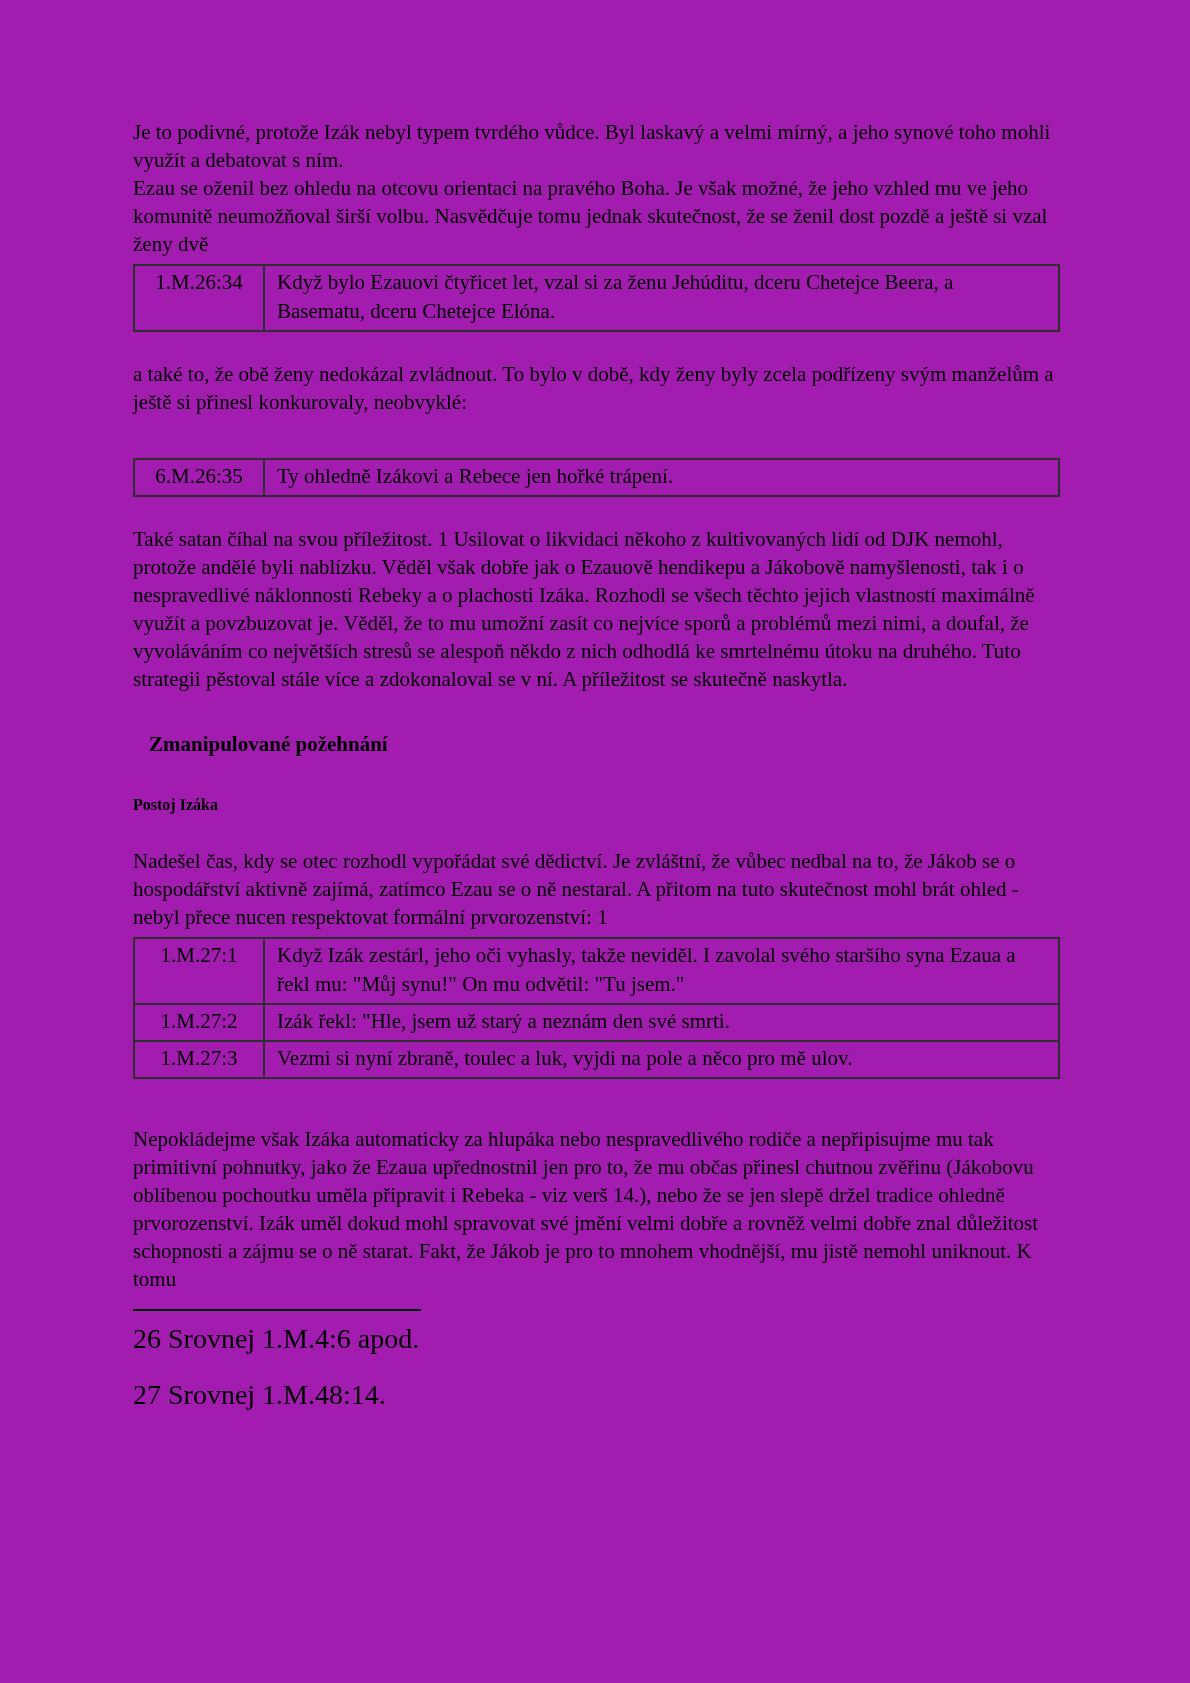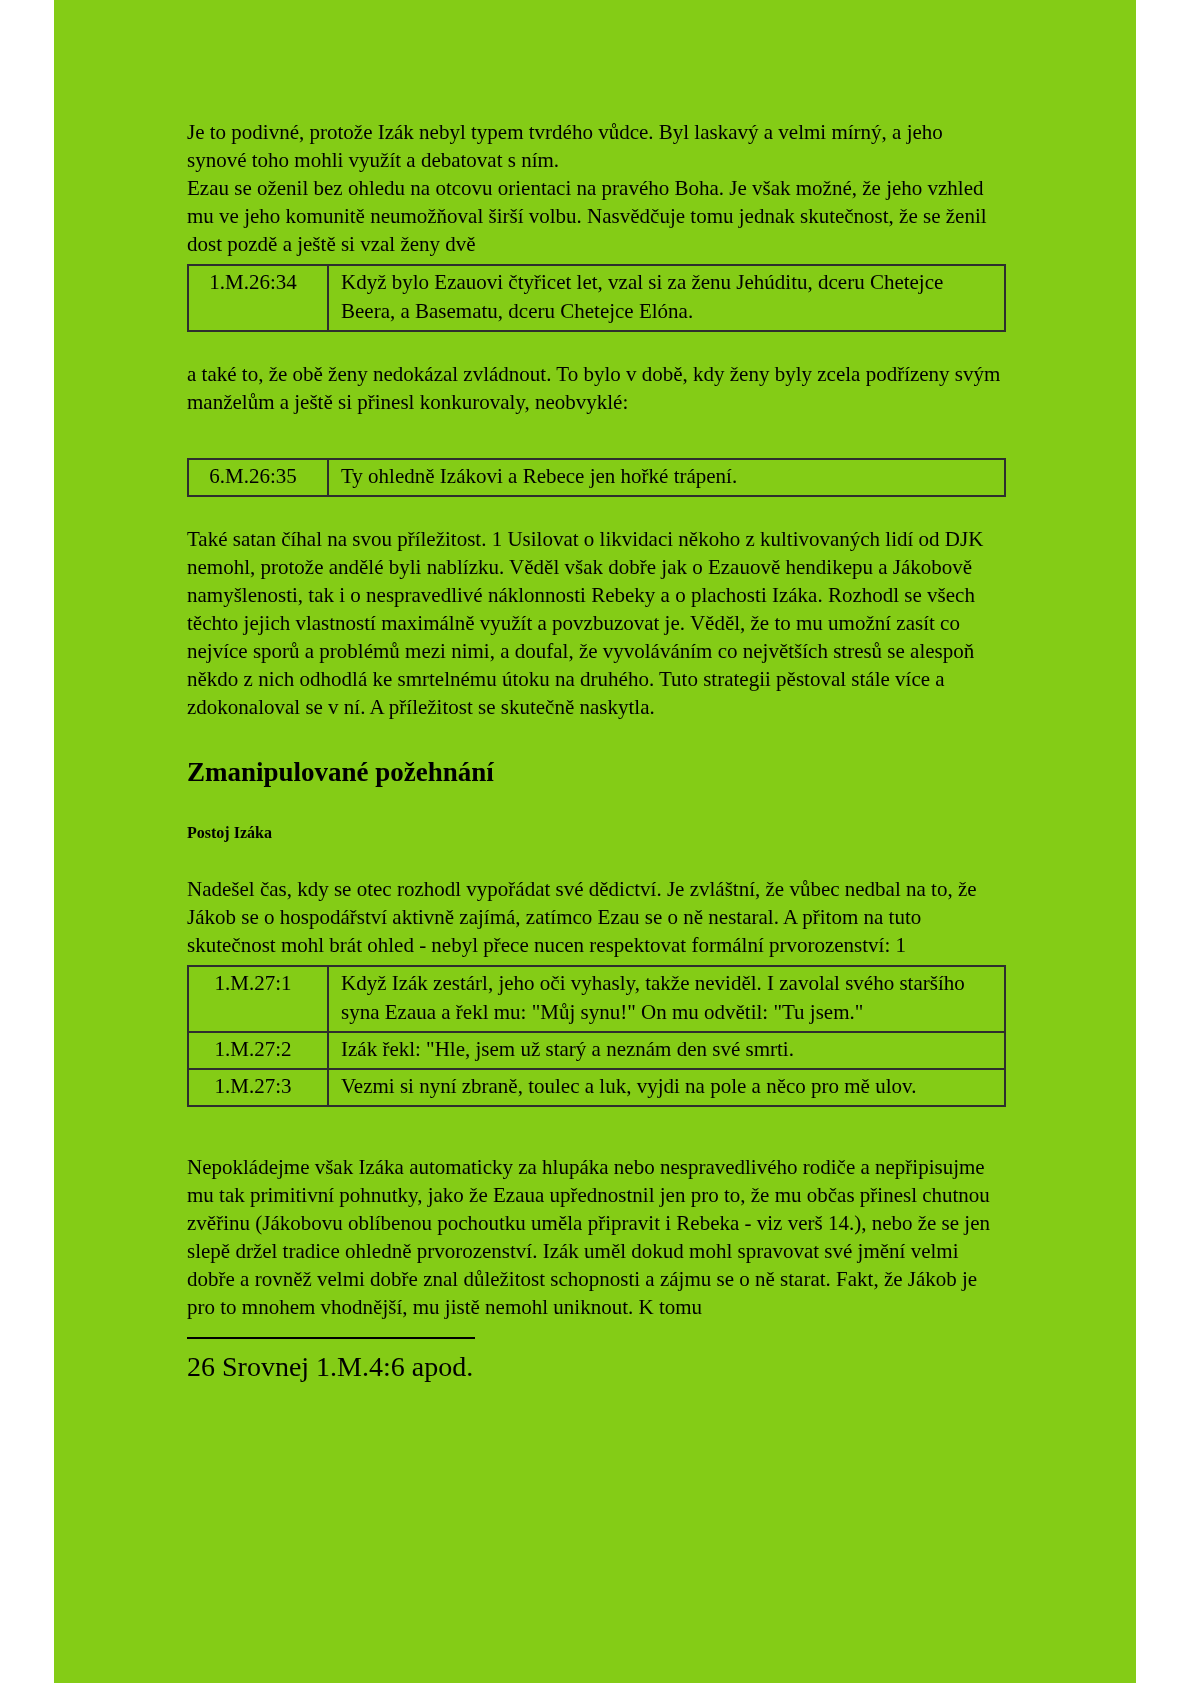--- a/index.html
+++ b/index.html
@@ -2,24 +2,24 @@
 <html lang="cs"><head>
 <meta charset="utf-8">
 <style>
   html, body {
     margin: 0;
     padding: 0;
     background: #ffffff;
   }
   .page {
     position: relative;
-    width: 1082px;
+    width: 1190px;
     height: 1683px;
     margin: 0 auto;
-    background: #84cc16;
+    background: #a21caf;
     color: #000000;
     font-family: "Liberation Serif", "DejaVu Serif", serif;
     font-size: 21px;
     line-height: 28px;
     box-sizing: border-box;
     padding: 118px 130px 0 133px;
     overflow: hidden;
     text-align: left;
   }
   .page p {
@@ -35,35 +35,35 @@
     width: 100%;
     border-collapse: collapse;
     table-layout: fixed;
     margin-top: 6px;
   }
   table.verse-table.gap {
     margin-top: 42px;
   }
   table.verse-table td {
     border: 2px solid #2e2e2e;
-    padding: 2px 22px 4px 12px;
+    padding: 2px 12px 4px 12px;
     line-height: 29px;
     vertical-align: top;
   }
   td.verse-ref {
     width: 104px;
     text-align: center;
     white-space: nowrap;
     padding-left: 4px;
     padding-right: 4px;
   }
   h1.section-heading {
-    font-size: 27px;
+    font-size: 21px;
     line-height: 34px;
-    margin: 34px 0 0 0;
+    margin: 34px 0 0 16px;
     font-weight: bold;
   }
   h2.subsection-heading {
     font-size: 16px;
     line-height: 28px;
     margin: 30px 0 0 0;
     font-weight: bold;
   }
   .footnote-separator {
     width: 288px;
@@ -133,14 +133,15 @@
       </tr>
     </tbody>
   </table>
 
   <p class="gap-lg">Nepokládejme však Izáka automaticky za hlupáka nebo nespravedlivého rodiče a nepřipisujme mu tak primitivní pohnutky, jako že Ezaua upřednostnil jen pro to, že mu občas přinesl chutnou zvěřinu (Jákobovu oblíbenou pochoutku uměla připravit i Rebeka - viz verš 14.), nebo že se jen slepě držel tradice ohledně prvorozenství. Izák uměl dokud mohl spravovat své jmění velmi dobře a rovněž velmi dobře znal důležitost schopnosti a zájmu se o ně starat. Fakt, že Jákob je pro to mnohem vhodnější, mu jistě nemohl uniknout. K tomu</p>
 
   <hr class="footnote-separator">
 
   <p class="footnote">26 Srovnej 1.M.4:6 apod.</p>
 
+  <p class="footnote">27 Srovnej 1.M.48:14.</p>
 
 </div>
 
 </body></html>

